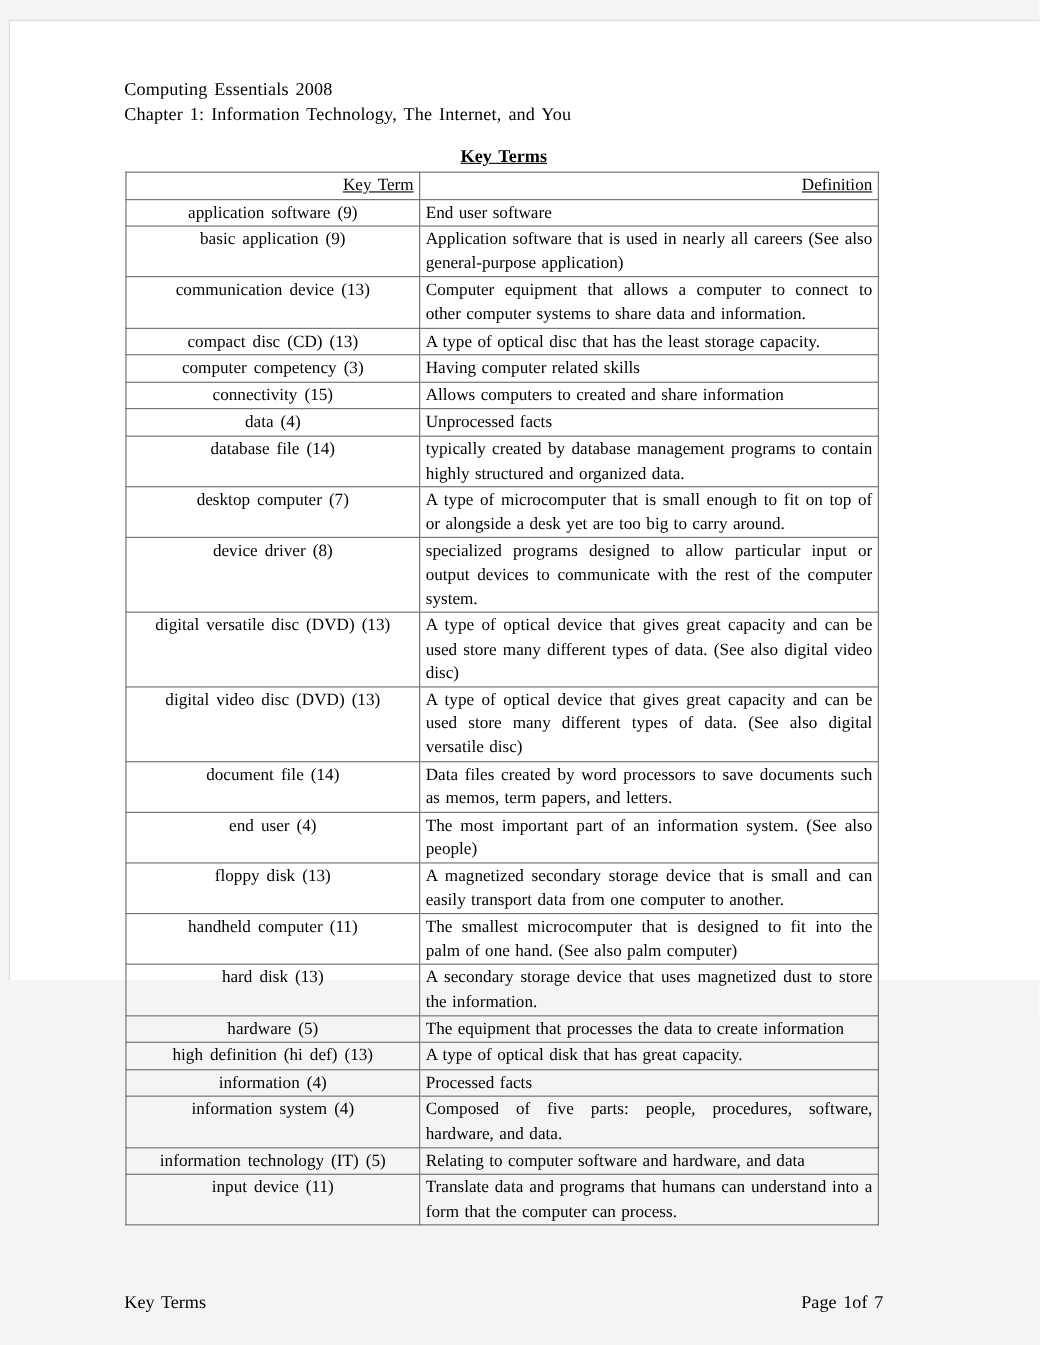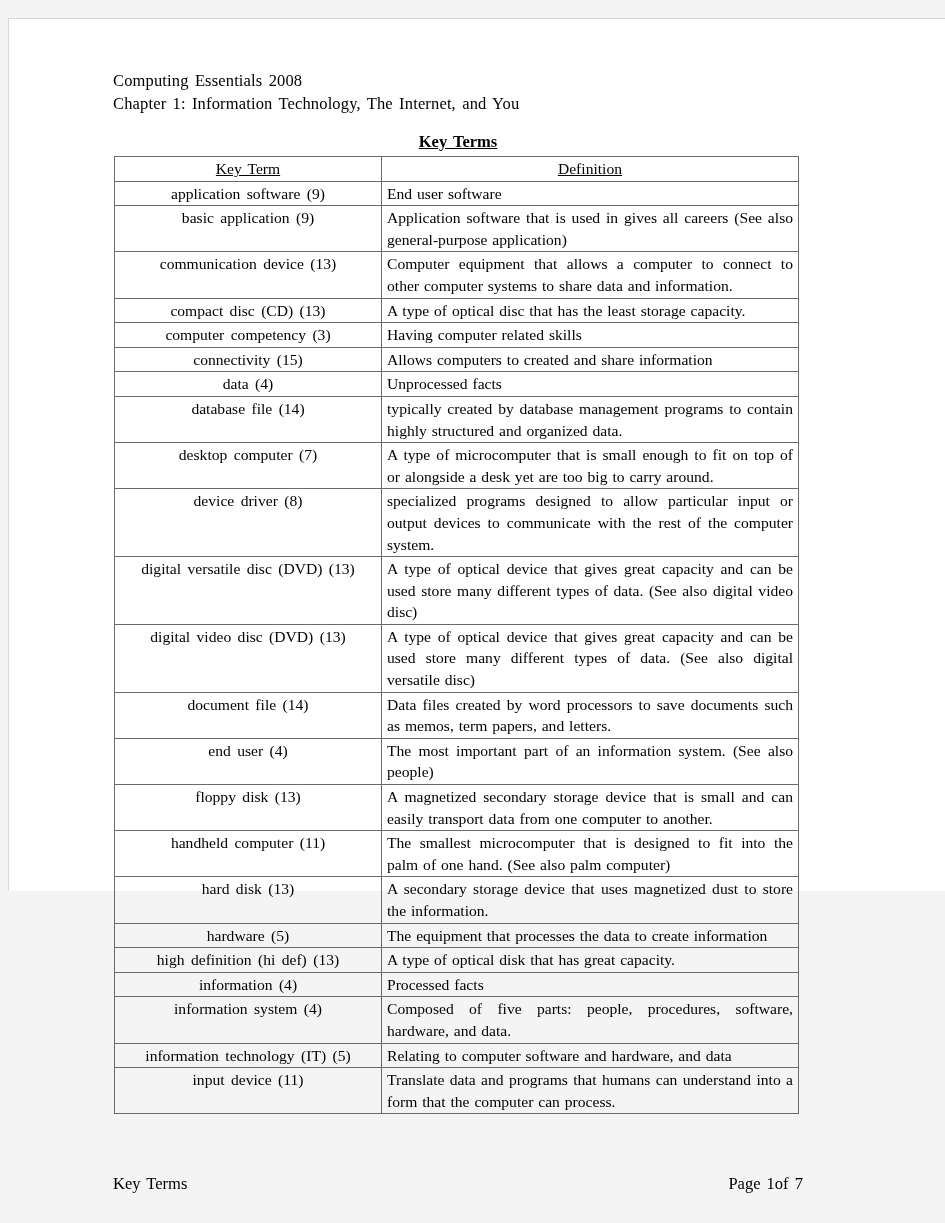--- a/index.html
+++ b/index.html
@@ -64,21 +64,21 @@
     line-height: 21.6px;
     padding: 1px 5px 1px 5px;
     vertical-align: top;
     color: #000;
     font-weight: normal;
   }
   table.key-terms col.c-term { width: 267px; }
   table.key-terms col.c-def  { width: 417px; }
 
   th.head {
-    text-align: center;
+    text-align: right;
     font-weight: bold;
     padding-top: 1px;
     padding-bottom: 2px;
   }
   th.head span {
     text-decoration: underline;
     word-spacing: 2px;
   }
   td.term {
     text-align: center;
@@ -131,21 +131,21 @@
           <th class="head"><span>Definition</span></th>
         </tr>
       </thead>
       <tbody id="table-body">
           <tr>
             <td class="term">application software (9)</td>
             <td class="def nojust">End user software</td>
           </tr>
           <tr>
             <td class="term">basic application (9)</td>
-            <td class="def">Application software that is used in gives all careers (See also general-purpose application)</td>
+            <td class="def">Application software that is used in nearly all careers (See also general-purpose application)</td>
           </tr>
           <tr>
             <td class="term">communication device (13)</td>
             <td class="def">Computer equipment that allows a computer to connect to other computer systems to share data and information.</td>
           </tr>
           <tr>
             <td class="term">compact disc (CD) (13)</td>
             <td class="def nojust">A type of optical disc that has the least storage capacity.</td>
           </tr>
           <tr>

